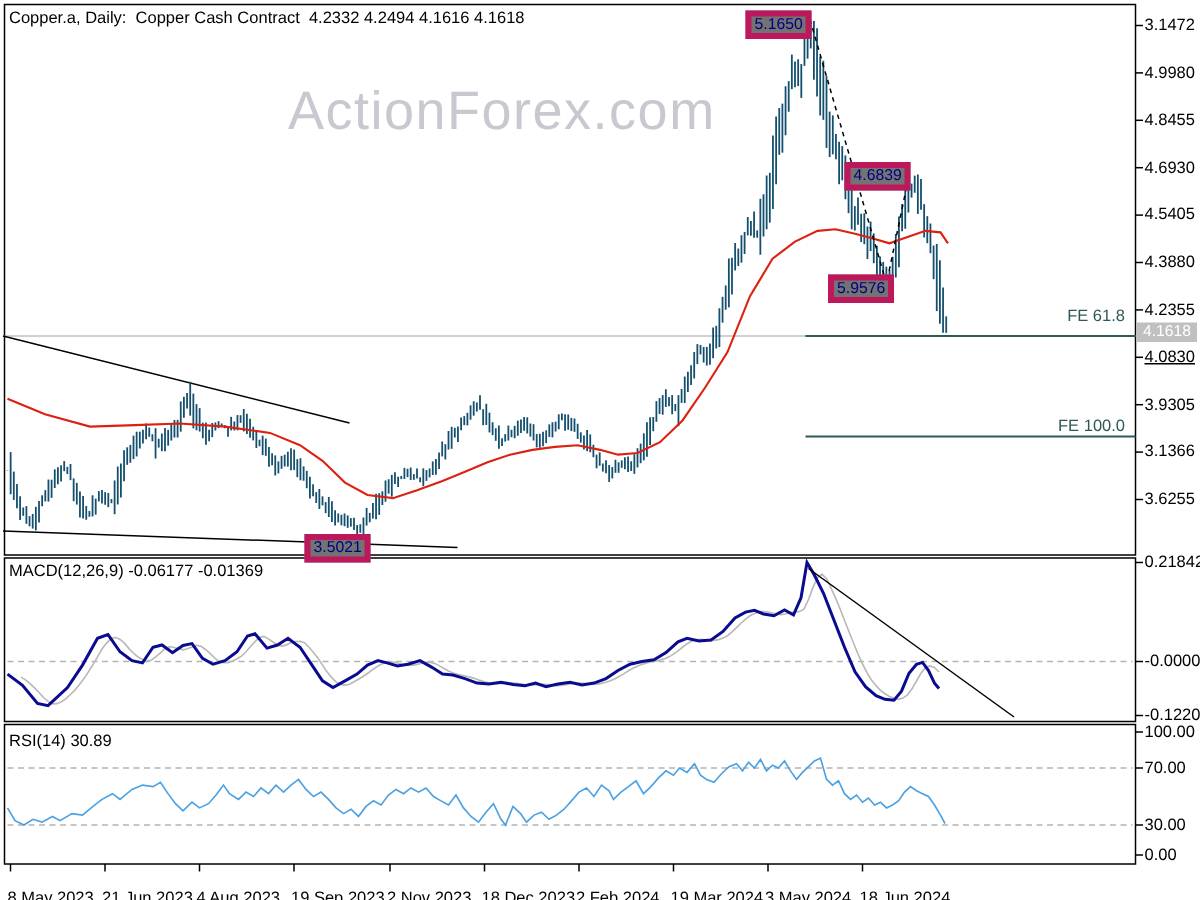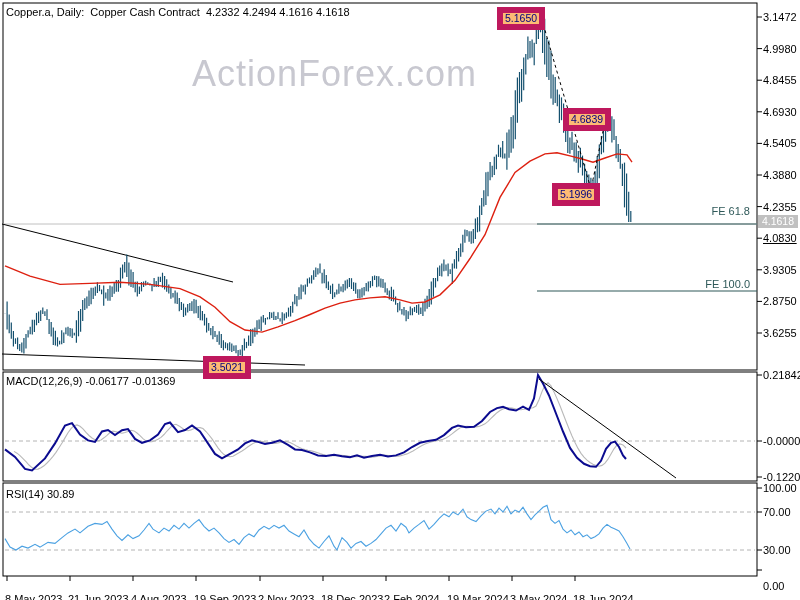--- a/index.html
+++ b/index.html
@@ -6,22 +6,22 @@
   #stage{position:relative;width:800px;height:600px;background:#fff;overflow:hidden;
          font-family:"Liberation Sans",sans-serif;-webkit-font-smoothing:none;}
   #chart-svg{position:absolute;left:0;top:0;}
   .lbl{position:absolute;font-size:11px;color:#000;white-space:pre;line-height:12px;}
   #title{left:6px;top:6px;}
   #watermark{left:192px;top:68px;font-size:36px;color:#c8c8d0;letter-spacing:1px;}
   #macd-label{left:6px;top:375px;}
   #rsi-label{left:6px;top:488px;}
   .axis-lbl{position:absolute;font-size:11px;color:#000;line-height:11px;white-space:pre;}
   .date-lbl{position:absolute;font-size:11px;color:#000;top:581px;white-space:pre;margin-top:12px;}
-  .anno{position:absolute;font-size:10.5px;line-height:11px;color:#000080;background:#fdba74;
-        border:6px solid #be185d;padding:0 2px;white-space:pre;text-align:center;}
+  .anno{position:absolute;font-size:10.5px;line-height:11px;color:#000080;background:#737373;
+        border:4px solid #be185d;padding:0 2px;white-space:pre;text-align:center;}
   .fe-lbl{position:absolute;font-size:11px;color:#2f5959;width:80px;text-align:right;white-space:pre;}
   #price-tag{position:absolute;left:758px;top:215px;width:40px;height:13px;background:#c0c0c0;
              color:#fff;font-size:10.5px;line-height:13px;text-align:center;}
 </style>
 </head>
 <body>
 
 <div id="stage">
   <svg id="chart-svg" width="800" height="600">
       <rect x="3" y="3" width="754" height="367" fill="none" stroke="#000000" stroke-width="1"></rect>
@@ -375,40 +375,40 @@
   <div id="watermark" class="lbl">ActionForex.com</div>
   <div id="title" class="lbl">Copper.a, Daily:  Copper Cash Contract  4.2332 4.2494 4.1616 4.1618</div>
   <div id="macd-label" class="lbl">MACD(12,26,9) -0.06177 -0.01369</div>
   <div id="rsi-label" class="lbl">RSI(14) 30.89</div>
   <div id="price-tag">4.1618</div>
   <div id="overlay">
       <div class="fe-lbl" style="position: absolute; left: 670px; top: 205px;">FE 61.8</div>
       <div class="fe-lbl" style="position: absolute; left: 670px; top: 278px;">FE 100.0</div>
       <div class="anno" style="position: absolute; left: 497px; top: 7px;">5.1650</div>
       <div class="anno" style="position: absolute; left: 563px; top: 108px;">4.6839</div>
-      <div class="anno" style="position: absolute; left: 552px; top: 183px;">5.1996</div>
+      <div class="anno" style="position: absolute; left: 552px; top: 183px;">5.9576</div>
       <div class="anno" style="position: absolute; left: 203px; top: 356px;">3.5021</div>
       <div class="axis-lbl" style="position: absolute; left: 763px; top: 12px;">3.1472</div>
       <div class="axis-lbl" style="position: absolute; left: 763px; top: 43.6px;">4.9980</div>
       <div class="axis-lbl" style="position: absolute; left: 763px; top: 75.2px;">4.8455</div>
       <div class="axis-lbl" style="position: absolute; left: 763px; top: 106.8px;">4.6930</div>
       <div class="axis-lbl" style="position: absolute; left: 763px; top: 138.4px;">4.5405</div>
       <div class="axis-lbl" style="position: absolute; left: 763px; top: 170px;">4.3880</div>
       <div class="axis-lbl" style="position: absolute; left: 763px; top: 201.6px;">4.2355</div>
       <div class="axis-lbl" style="position: absolute; left: 763px; top: 233.2px; text-decoration: underline;">4.0830</div>
       <div class="axis-lbl" style="position: absolute; left: 763px; top: 264.8px;">3.9305</div>
-      <div class="axis-lbl" style="position: absolute; left: 763px; top: 296.4px;">2.8750</div>
+      <div class="axis-lbl" style="position: absolute; left: 763px; top: 296.4px;">3.1366</div>
       <div class="axis-lbl" style="position: absolute; left: 763px; top: 328px;">3.6255</div>
       <div class="axis-lbl" style="position: absolute; left: 763px; top: 370px;">0.21842</div>
       <div class="axis-lbl" style="position: absolute; left: 763px; top: 436px;">-0.00000</div>
       <div class="axis-lbl" style="position: absolute; left: 763px; top: 472px;">-0.12200</div>
       <div class="axis-lbl" style="position: absolute; left: 763px; top: 483px;">100.00</div>
       <div class="axis-lbl" style="position: absolute; left: 763px; top: 507px;">70.00</div>
       <div class="axis-lbl" style="position: absolute; left: 763px; top: 545px;">30.00</div>
-      <div class="axis-lbl" style="position: absolute; left: 763px; top: 565px; margin-top: 16px;">0.00</div>
+      <div class="axis-lbl" style="position: absolute; left: 763px; top: 565px;">0.00</div>
       <div class="date-lbl" style="position: absolute; left: 5px;">8 May 2023</div>
       <div class="date-lbl" style="position: absolute; left: 68px;">21 Jun 2023</div>
       <div class="date-lbl" style="position: absolute; left: 131px;">4 Aug 2023</div>
       <div class="date-lbl" style="position: absolute; left: 194px;">19 Sep 2023</div>
       <div class="date-lbl" style="position: absolute; left: 258px;">2 Nov 2023</div>
       <div class="date-lbl" style="position: absolute; left: 321px;">18 Dec 2023</div>
       <div class="date-lbl" style="position: absolute; left: 384px;">2 Feb 2024</div>
       <div class="date-lbl" style="position: absolute; left: 447px;">19 Mar 2024</div>
       <div class="date-lbl" style="position: absolute; left: 510px;">3 May 2024</div>
       <div class="date-lbl" style="position: absolute; left: 573px;">18 Jun 2024</div>

